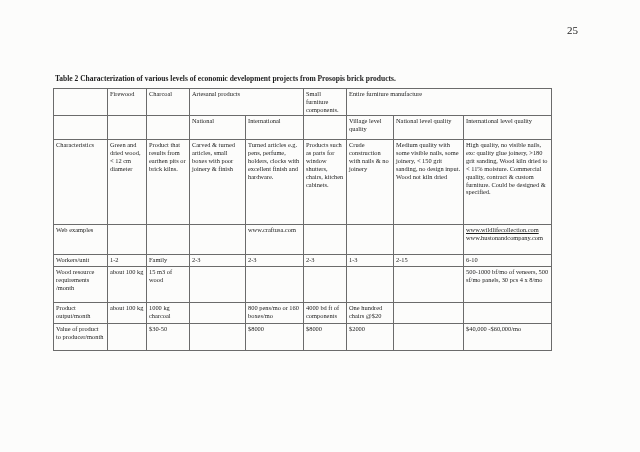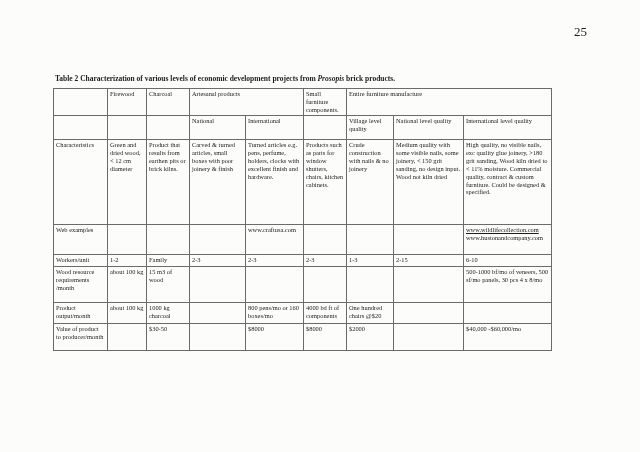--- a/index.html
+++ b/index.html
@@ -9,34 +9,34 @@
     width: 640px;
     height: 452px;
     background: #fcfcfb;
     font-family: "Liberation Serif", "DejaVu Serif", serif;
     color: #1c1c1c;
     overflow: hidden;
   }
   .page-number {
     position: absolute;
     top: 24px;
-    right: 53px;
-    font-size: 13px;
+    right: 62px;
+    font-size: 11px;
     margin-left: 28px;
   }
   .caption {
     position: absolute;
     left: 55px;
     top: 74px;
     width: 520px;
     font-size: 7.5px;
     font-weight: bold;
     white-space: nowrap;
   }
-  .caption .species { font-style: italic; }
+  .caption .species { }
   table.data-table {
     position: absolute;
     left: 53px;
     top: 88px;
     width: 498px;
     border-collapse: collapse;
     table-layout: fixed;
   }
   table.data-table td {
     border: 0.8px solid #6b6b6b;

